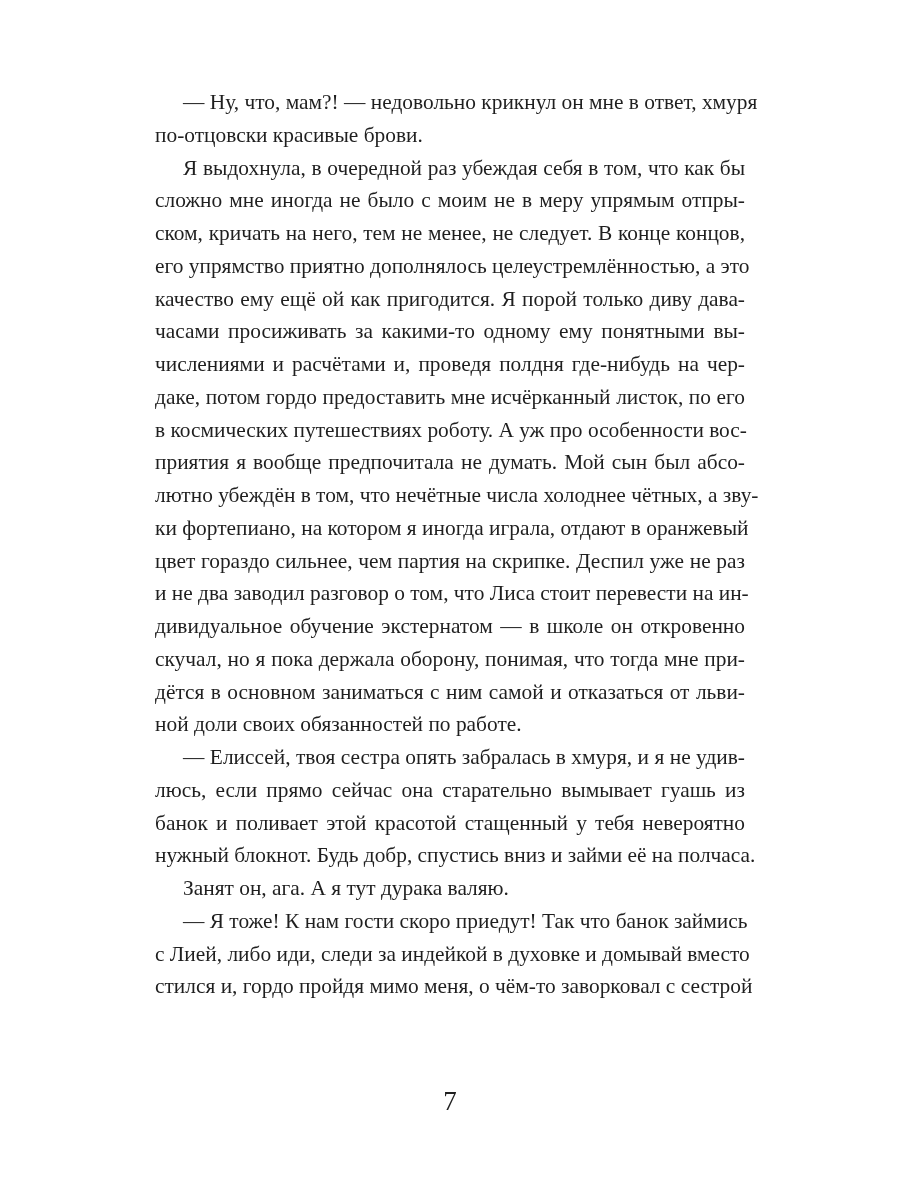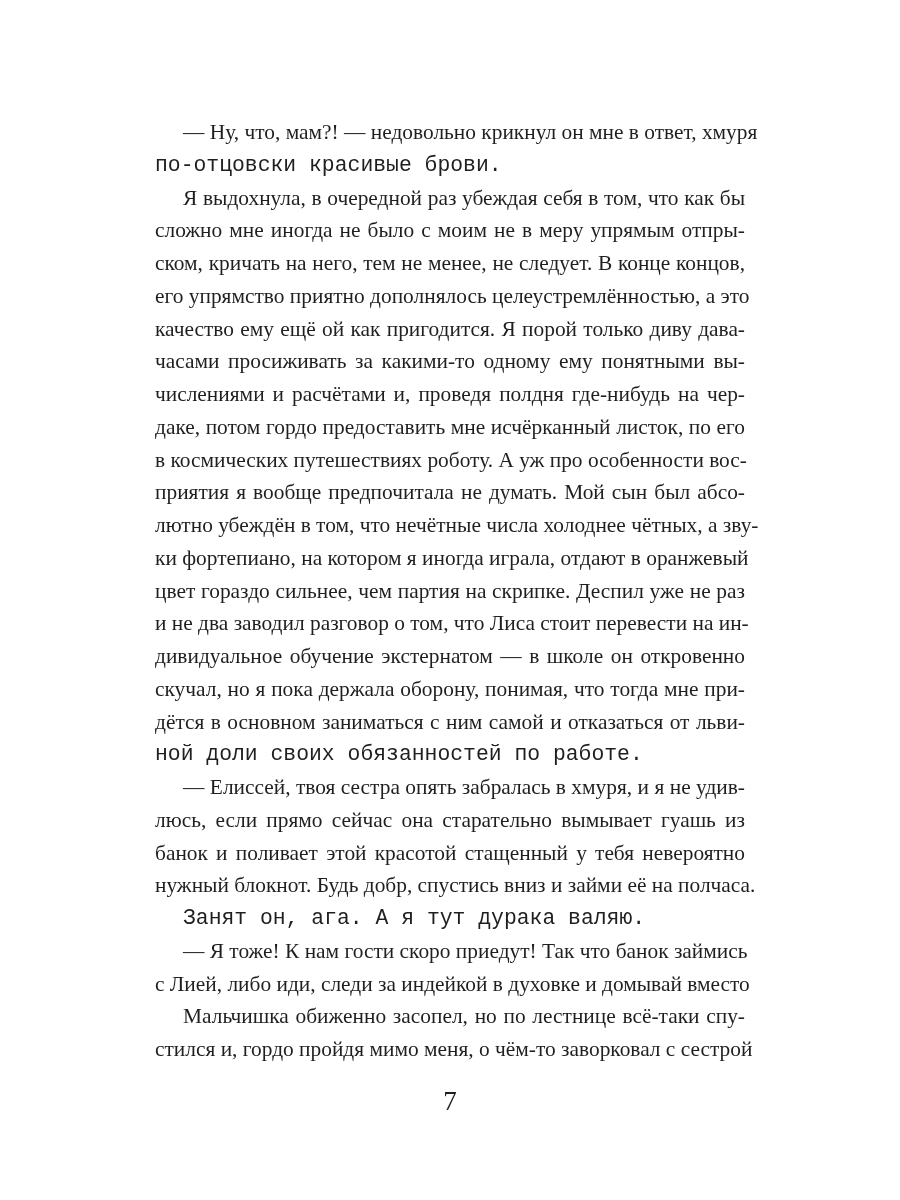--- a/index.html
+++ b/index.html
@@ -16,41 +16,40 @@
   .page {
     position: absolute;
     left: 0; top: 0;
     width: 900px;
     height: 1200px;
     background: #ffffff;
   }
   .text-block {
     position: absolute;
     left: 155px;
-    top: 116px;
+    top: 86px;
     width: 590px;
     font-family: "Liberation Serif", "DejaVu Serif", serif;
     font-size: 21.4px;
     line-height: 32.75px;
     color: #1f1f1f;
   }
   .line {
     display: block;
     white-space: nowrap;
     text-align: justify;
     text-align-last: justify;
     height: 32.75px;
     overflow: visible;
   }
   .line.indent {
     padding-left: 28px;
   }
   .line.last {
     text-align-last: left;
-    font-family: Liberation Mono, monospace;
   }
   .page-number {
     position: absolute;
     left: 0;
     width: 900px;
     top: 1086px;
     text-align: center;
     font-family: "Liberation Serif", "DejaVu Serif", serif;
     font-size: 27px;
     color: #1f1f1f;
@@ -99,20 +98,19 @@
     <div>
       <span class="line indent last">Занят он, ага. А я тут дурака валяю.</span>
     </div>
 
     <div>
       <span class="line indent">— Я тоже! К нам гости скоро приедут! Так что банок займись</span>
       <span class="line">с Лией, либо иди, следи за индейкой в духовке и домывай вместо</span>
     </div>
 
     <div>
-      <span class="line indent">Мальчишка обиженно засопел, но по лестнице всё-таки спу-</span>
       <span class="line">стился и, гордо пройдя мимо меня, о чём-то заворковал с сестрой</span>
     </div>
 
   </div>
 
   <div class="page-number">7</div>
 </div>
 
 </body></html>

